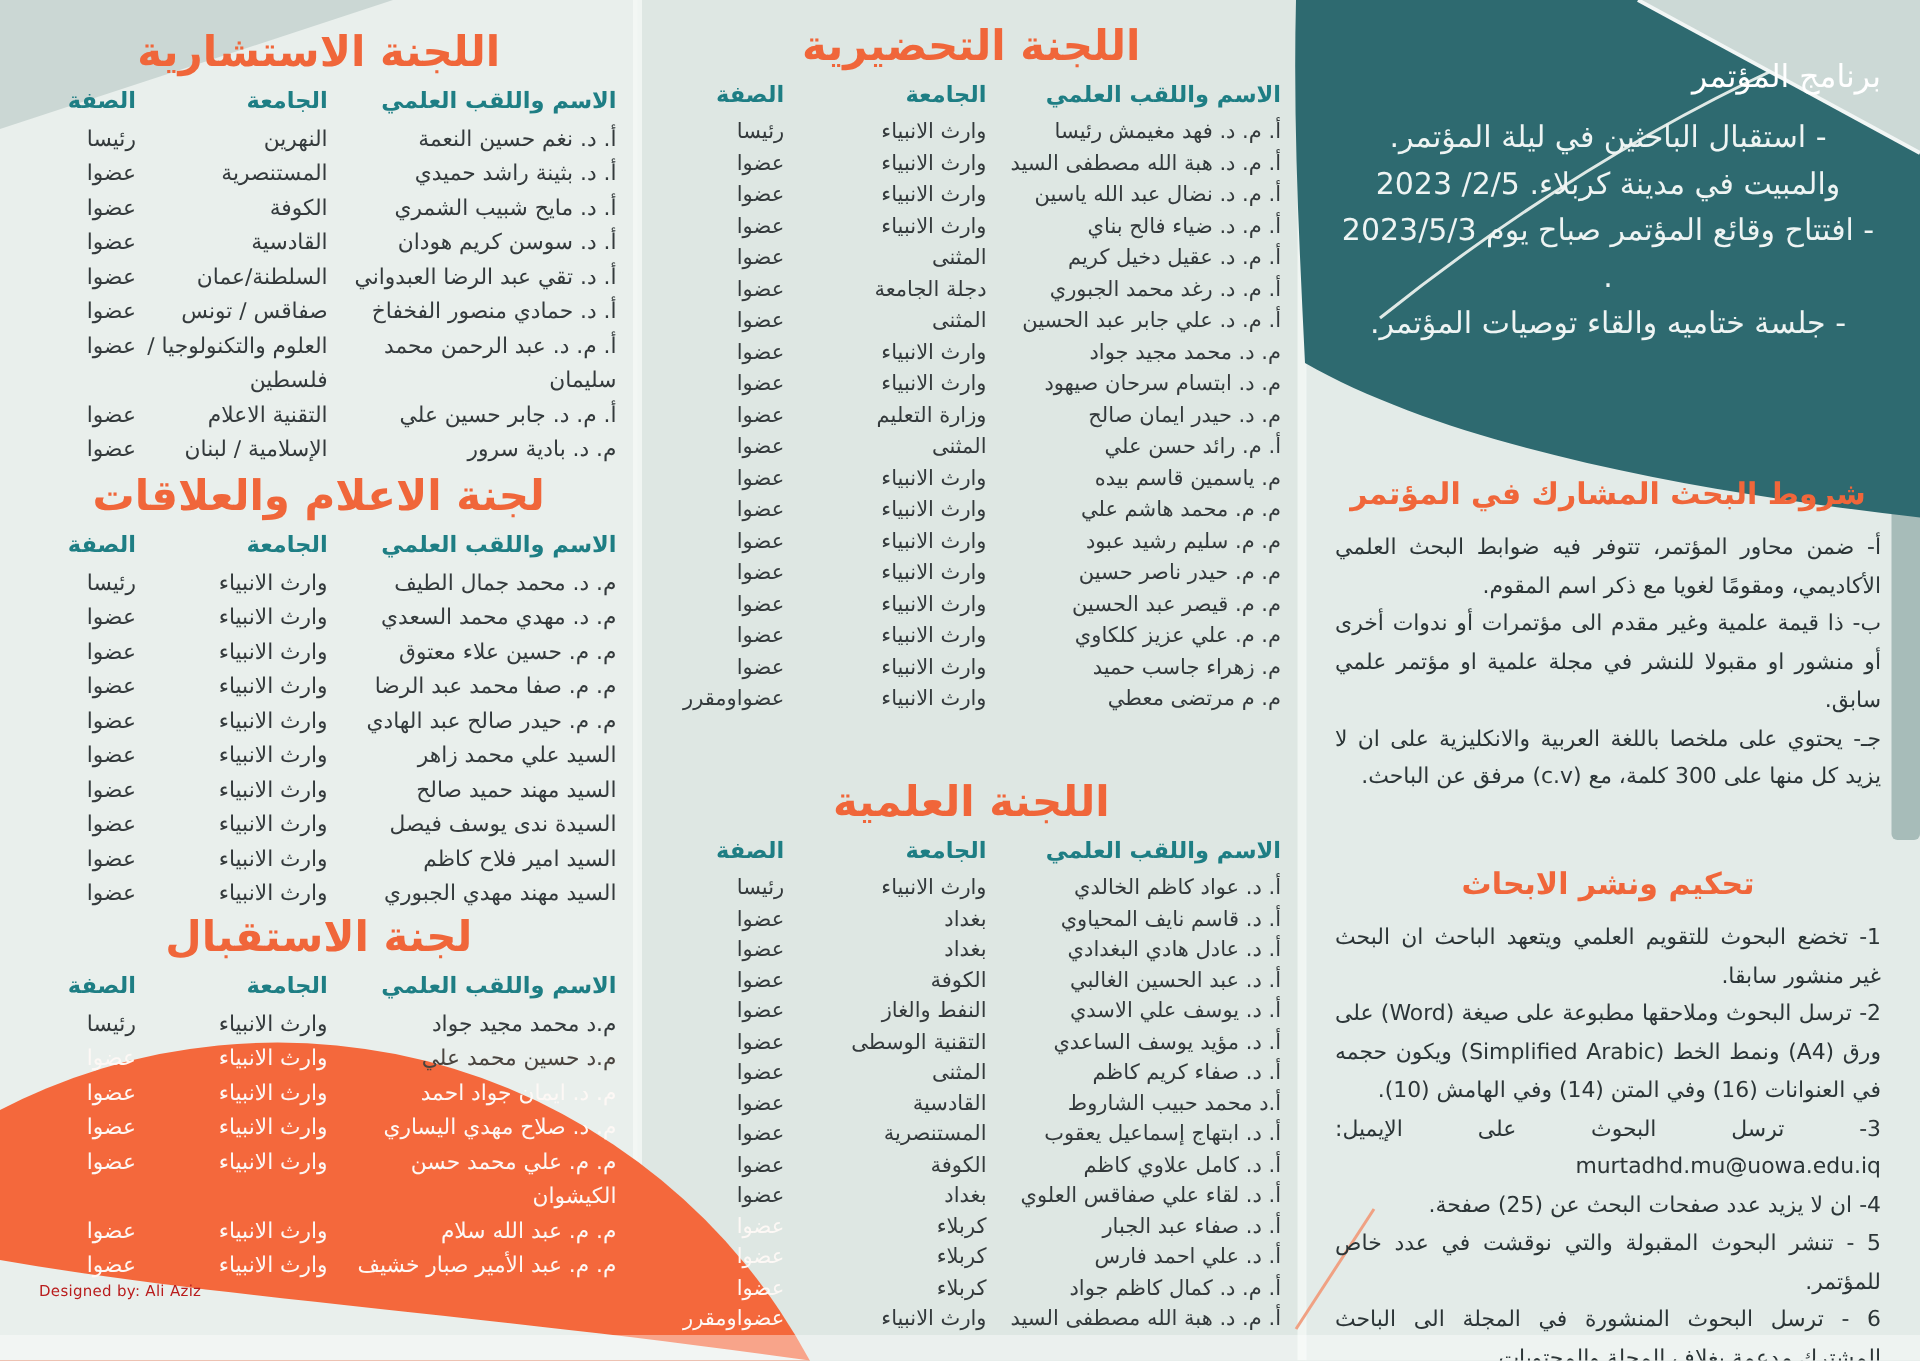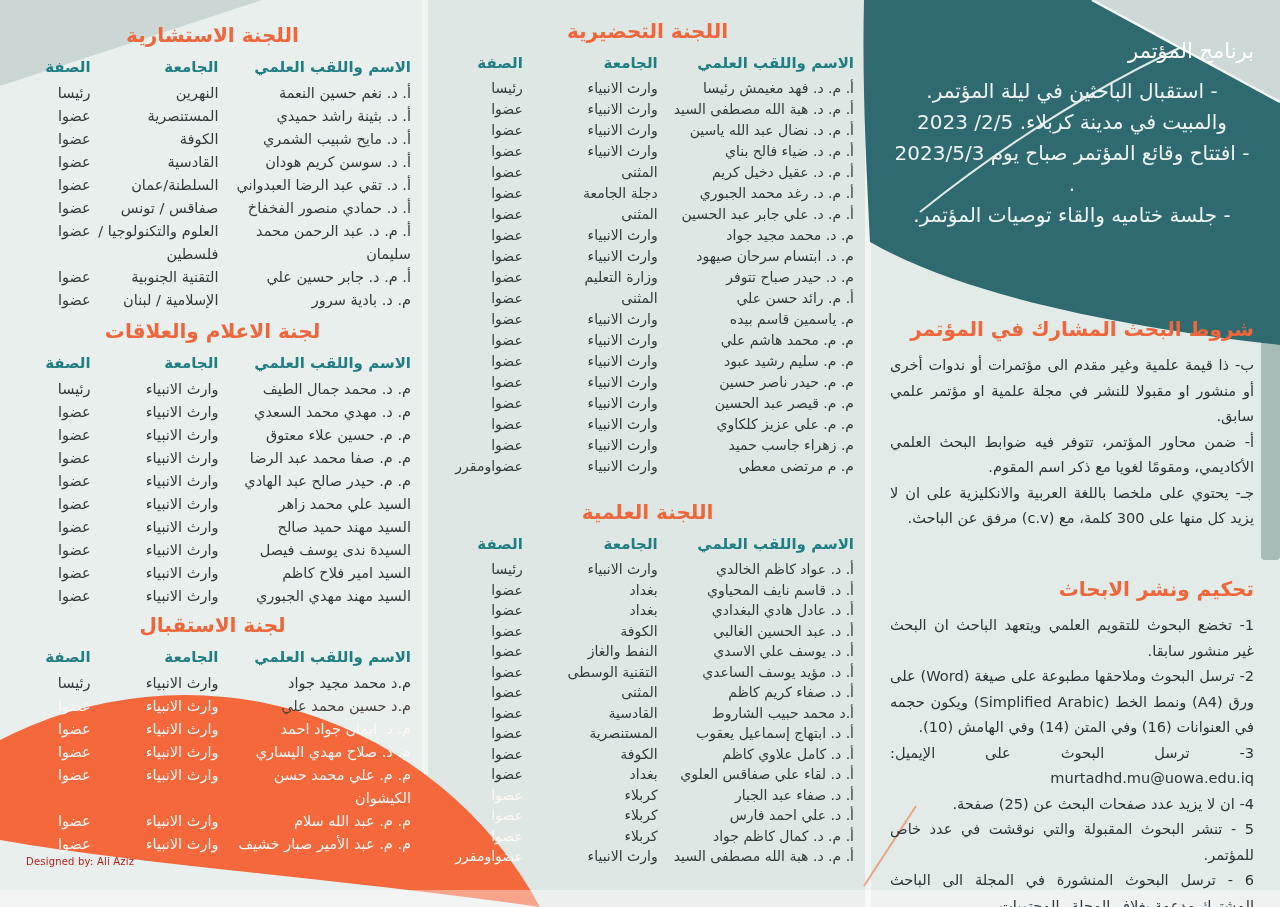--- a/index.html
+++ b/index.html
@@ -13,51 +13,51 @@
   .sheet{position:absolute;inset:0;z-index:1;direction:rtl}
   .panel{position:absolute;top:0;height:100%}
   .panel-left{left:0;width:425px}
   .panel-mid{left:425px;width:445px}
   .panel-right{left:870px;width:410px}
 
   
   .committee{position:absolute;left:14px;right:14px}
   .panel-mid .committee{left:16px;right:16px}
   .c-title{margin:0 0 8px 0;text-align:center;font-weight:bold;
-    font-size:20px;line-height:26px;color:#f0663a;letter-spacing:0}
+    font-size:28px;line-height:26px;color:#f0663a;letter-spacing:0}
   .chead,.crow{display:flex;align-items:baseline}
   .chead{font-size:15px;font-weight:bold;color:#1e7e84;margin-bottom:4px;line-height:22px}
   .crow{color:#343a3c}
   .c-name{width:49%}
   .c-univ{width:31.5%;padding-left:4px}
   .c-role{width:19.5%}
   .panel-left .crow{font-size:14.5px;line-height:23px;min-height:23px}
   .preparatory .crow{font-size:14px;line-height:21px;white-space:nowrap}
   .scientific  .crow{font-size:14px;line-height:20.5px;white-space:nowrap}
   .panel-mid .c-name{width:48%}
   .panel-mid .c-univ{width:32%}
   .panel-mid .c-role{width:20%}
 
   .advisory{top:22px}
   .media{top:318px}
   .reception{top:612px}
   .preparatory{top:18px}
-  .scientific{top:499px}
+  .scientific{top:522px}
 
   
   .reception [data-rows] .crow:nth-child(n+2){color:#fdf8f5}
   .reception [data-rows] .crow:nth-child(2) .c-name{color:#4a443f}
   .scientific [data-rows] .crow:nth-child(n+12) .c-role{color:#fdf8f5}
 
   
   .rsec{position:absolute;right:26px;left:20px}
   .program{top:38px}
   .program .sec-title{color:#ffffff;text-align:right;font-size:21px;margin:0 0 12px 0;font-weight:normal}
   .program .tline{font-size:20px;line-height:31px;color:#eef4f3;text-align:center}
-  .sec-title{font-weight:bold;font-size:20px;color:#f0663a;margin:0 0 10px 0;line-height:26px}
+  .sec-title{font-weight:bold;font-size:20px;color:#f0663a;text-align:center;margin:0 0 10px 0;line-height:26px}
   .conditions{top:316px}
   .publishing{top:576px}
   .bodytext .tline{font-size:14.6px;line-height:25.5px;color:#2c3537;text-align:justify;text-align-last:right}
 
   .credit{position:absolute;left:26px;top:856px;direction:ltr;
     font-size:10px;color:#b91c1c;letter-spacing:.2px}
 </style>
 </head>
 <body>
 
@@ -87,22 +87,22 @@
       <div>
           <div class="tline">- استقبال الباحثين في ليلة المؤتمر.</div>
           <div class="tline">والمبيت في مدينة كربلاء. 2/5/ 2023</div>
           <div class="tline">- افتتاح وقائع المؤتمر صباح يوم 2023/5/3 .</div>
           <div class="tline">- جلسة ختاميه والقاء توصيات المؤتمر.</div>
         </div>
     </div>
     <div class="rsec conditions bodytext">
       <h3 class="sec-title">شروط البحث المشارك في المؤتمر</h3>
       <div>
+          <div class="tline">أ-  ضمن محاور المؤتمر، تتوفر فيه ضوابط البحث العلمي الأكاديمي، ومقومًا لغويا مع ذكر اسم المقوم.</div>
           <div class="tline">ب- ذا قيمة علمية وغير مقدم الى مؤتمرات أو ندوات أخرى أو منشور او مقبولا للنشر في مجلة علمية او مؤتمر علمي سابق.</div>
-          <div class="tline">أ-  ضمن محاور المؤتمر، تتوفر فيه ضوابط البحث العلمي الأكاديمي، ومقومًا لغويا مع ذكر اسم المقوم.</div>
           <div class="tline">جـ- يحتوي على ملخصا باللغة العربية والانكليزية على ان لا يزيد كل منها على 300 كلمة، مع (c.v) مرفق عن الباحث.</div>
         </div>
     </div>
     <div class="rsec publishing bodytext">
       <h3 class="sec-title">تحكيم ونشر الابحاث</h3>
       <div>
           <div class="tline">1-  تخضع البحوث للتقويم العلمي ويتعهد الباحث ان البحث غير منشور سابقا.</div>
           <div class="tline">2- ترسل البحوث وملاحقها مطبوعة على صيغة (Word) على ورق (A4) ونمط الخط (Simplified Arabic) ويكون حجمه في العنوانات (16) وفي المتن (14) وفي الهامش (10).</div>
           <div class="tline">3-  ترسل البحوث على الإيميل: murtadhd.mu@uowa.edu.iq</div>
           <div class="tline">4- ان لا يزيد عدد صفحات البحث عن (25) صفحة.</div>
@@ -161,21 +161,21 @@
             <span class="c-name">م. د. محمد مجيد جواد</span>
             <span class="c-univ">وارث الانبياء</span>
             <span class="c-role">عضوا</span>
           </div>
           <div class="crow">
             <span class="c-name">م. د. ابتسام سرحان صيهود</span>
             <span class="c-univ">وارث الانبياء</span>
             <span class="c-role">عضوا</span>
           </div>
           <div class="crow">
-            <span class="c-name">م. د. حيدر صباح تتوفر</span>
+            <span class="c-name">م. د. حيدر ايمان صالح</span>
             <span class="c-univ">وزارة التعليم</span>
             <span class="c-role">عضوا</span>
           </div>
           <div class="crow">
             <span class="c-name">أ. م. رائد حسن علي</span>
             <span class="c-univ">المثنى</span>
             <span class="c-role">عضوا</span>
           </div>
           <div class="crow">
             <span class="c-name">م. ياسمين قاسم بيده</span>
@@ -348,21 +348,21 @@
             <span class="c-univ">صفاقس / تونس</span>
             <span class="c-role">عضوا</span>
           </div>
           <div class="crow">
             <span class="c-name">أ. م. د. عبد الرحمن محمد سليمان</span>
             <span class="c-univ">العلوم والتكنولوجيا / فلسطين</span>
             <span class="c-role">عضوا</span>
           </div>
           <div class="crow">
             <span class="c-name">أ. م. د. جابر حسين علي</span>
-            <span class="c-univ">التقنية الجنوبية</span>
+            <span class="c-univ">التقنية الاعلام</span>
             <span class="c-role">عضوا</span>
           </div>
           <div class="crow">
             <span class="c-name">م. د. بادية سرور</span>
             <span class="c-univ">الإسلامية / لبنان</span>
             <span class="c-role">عضوا</span>
           </div>
         </div>
     </div>
 

